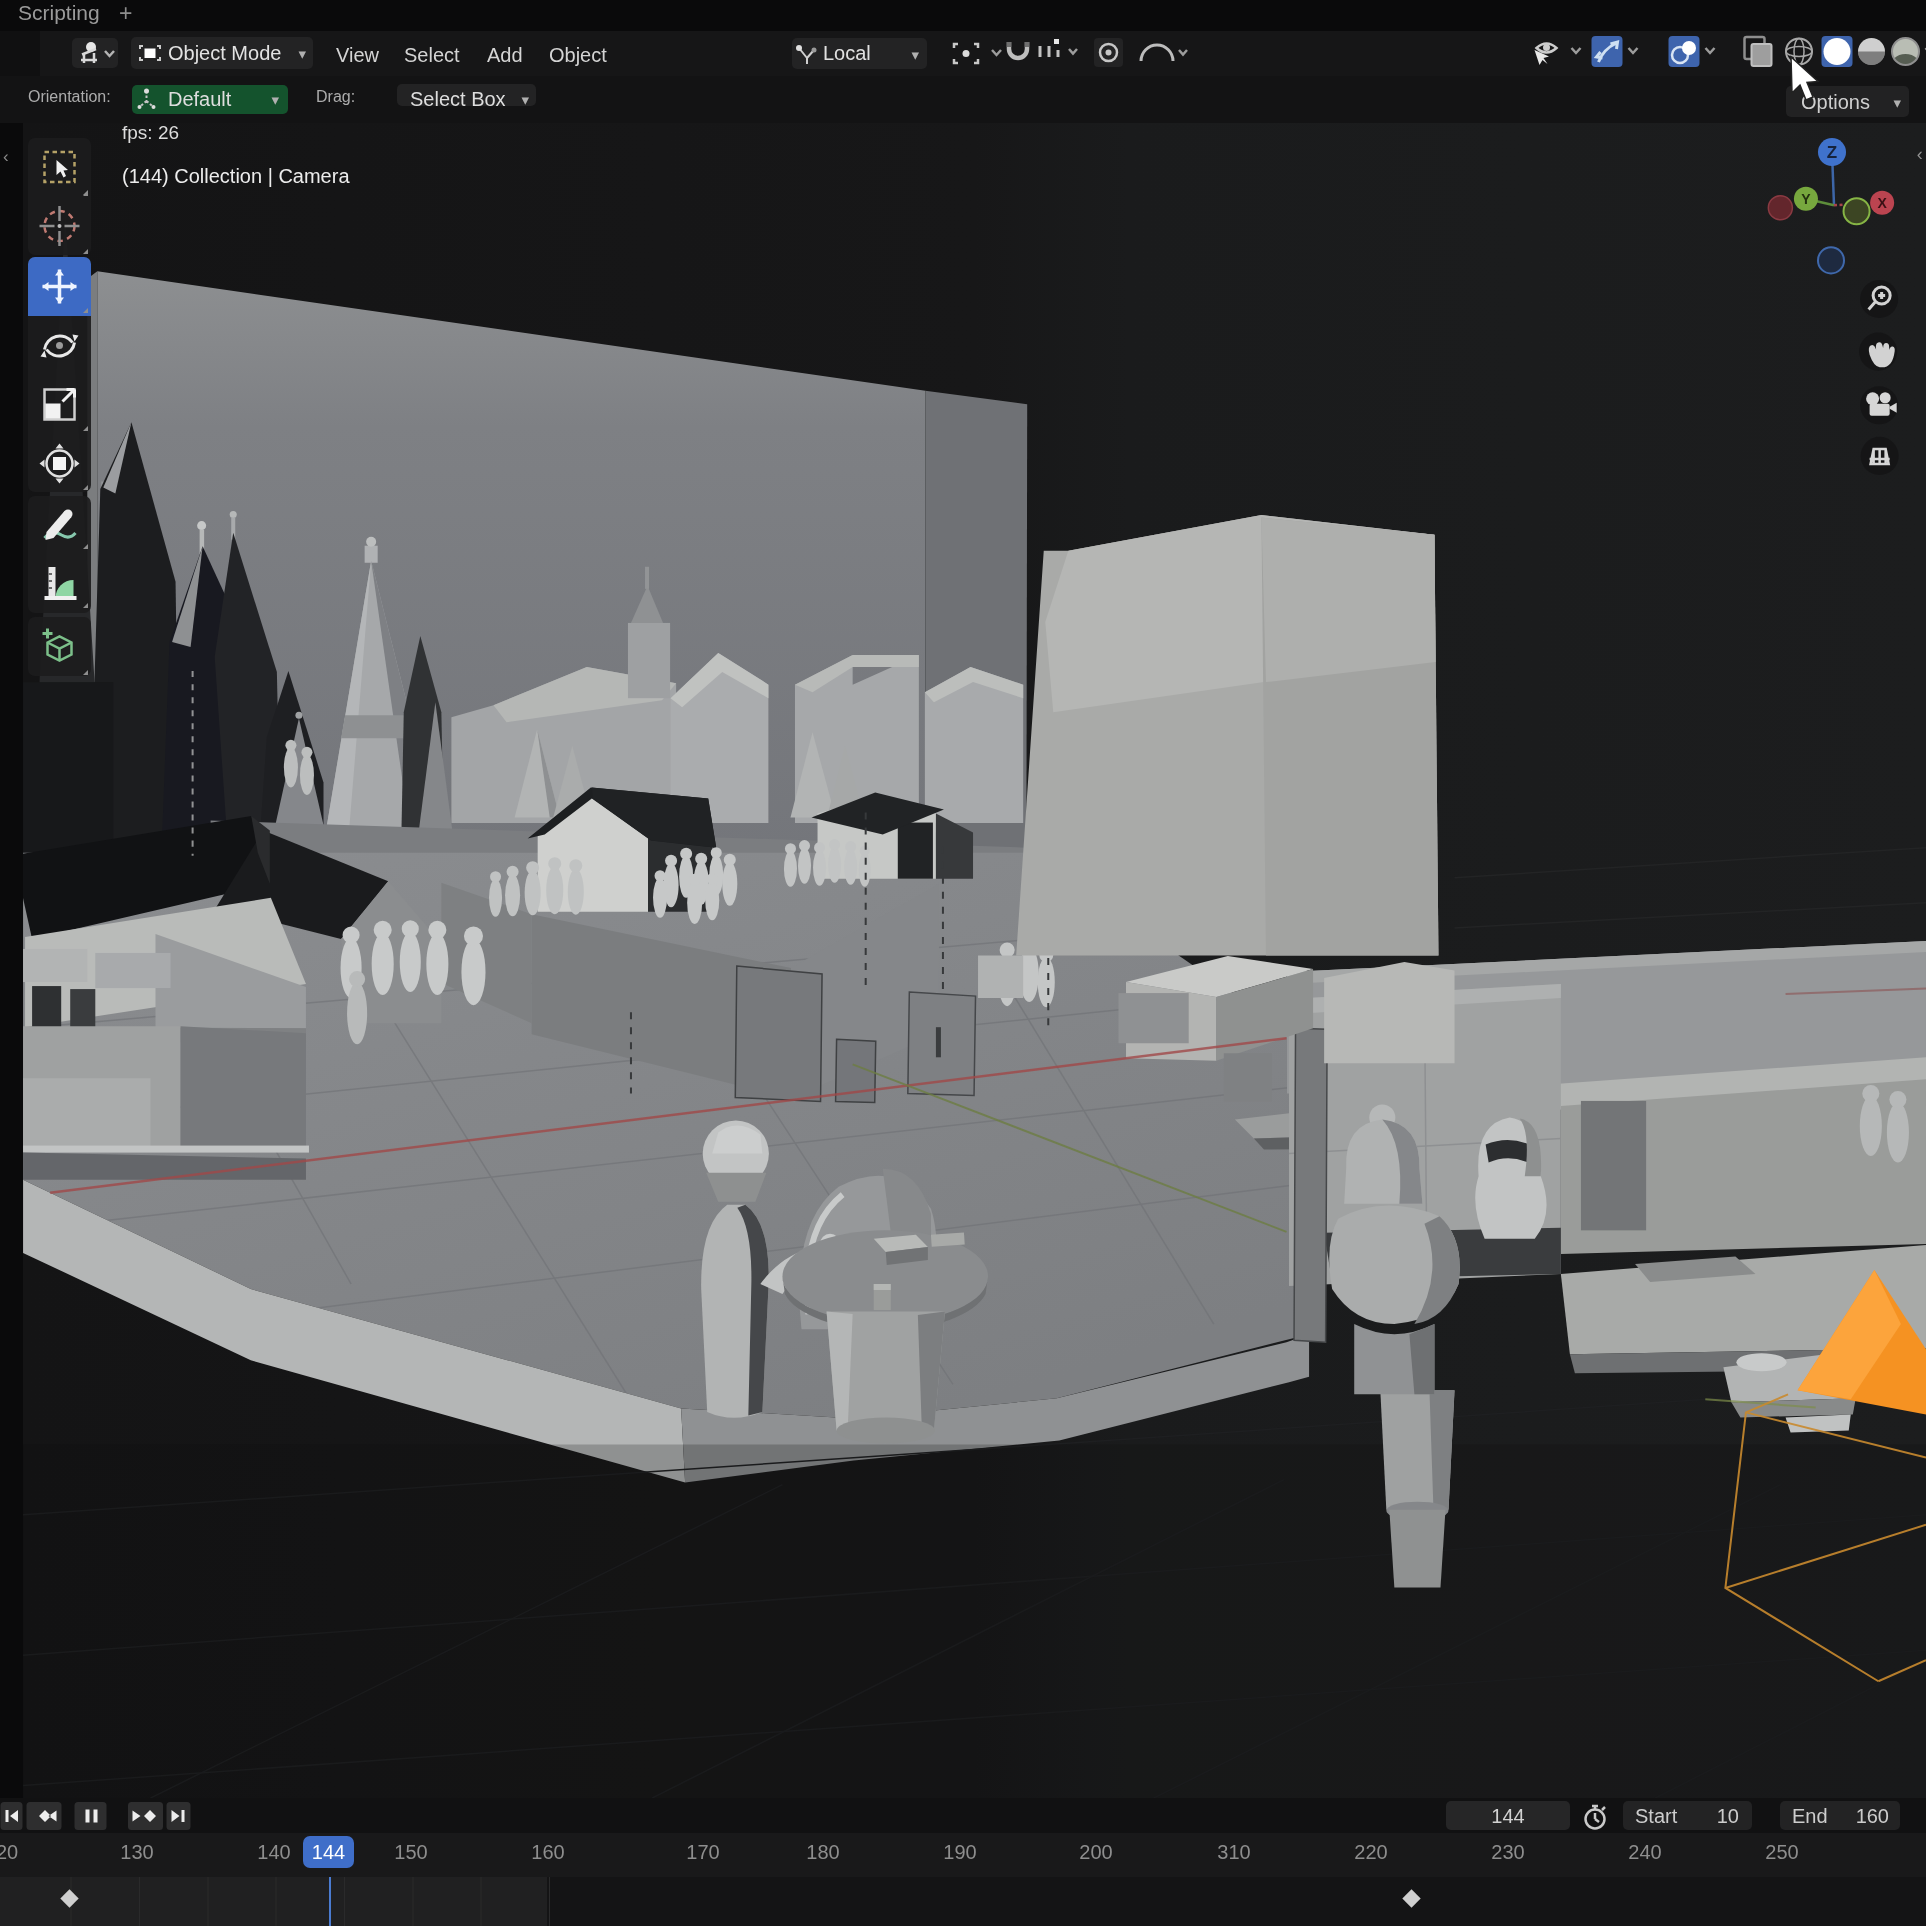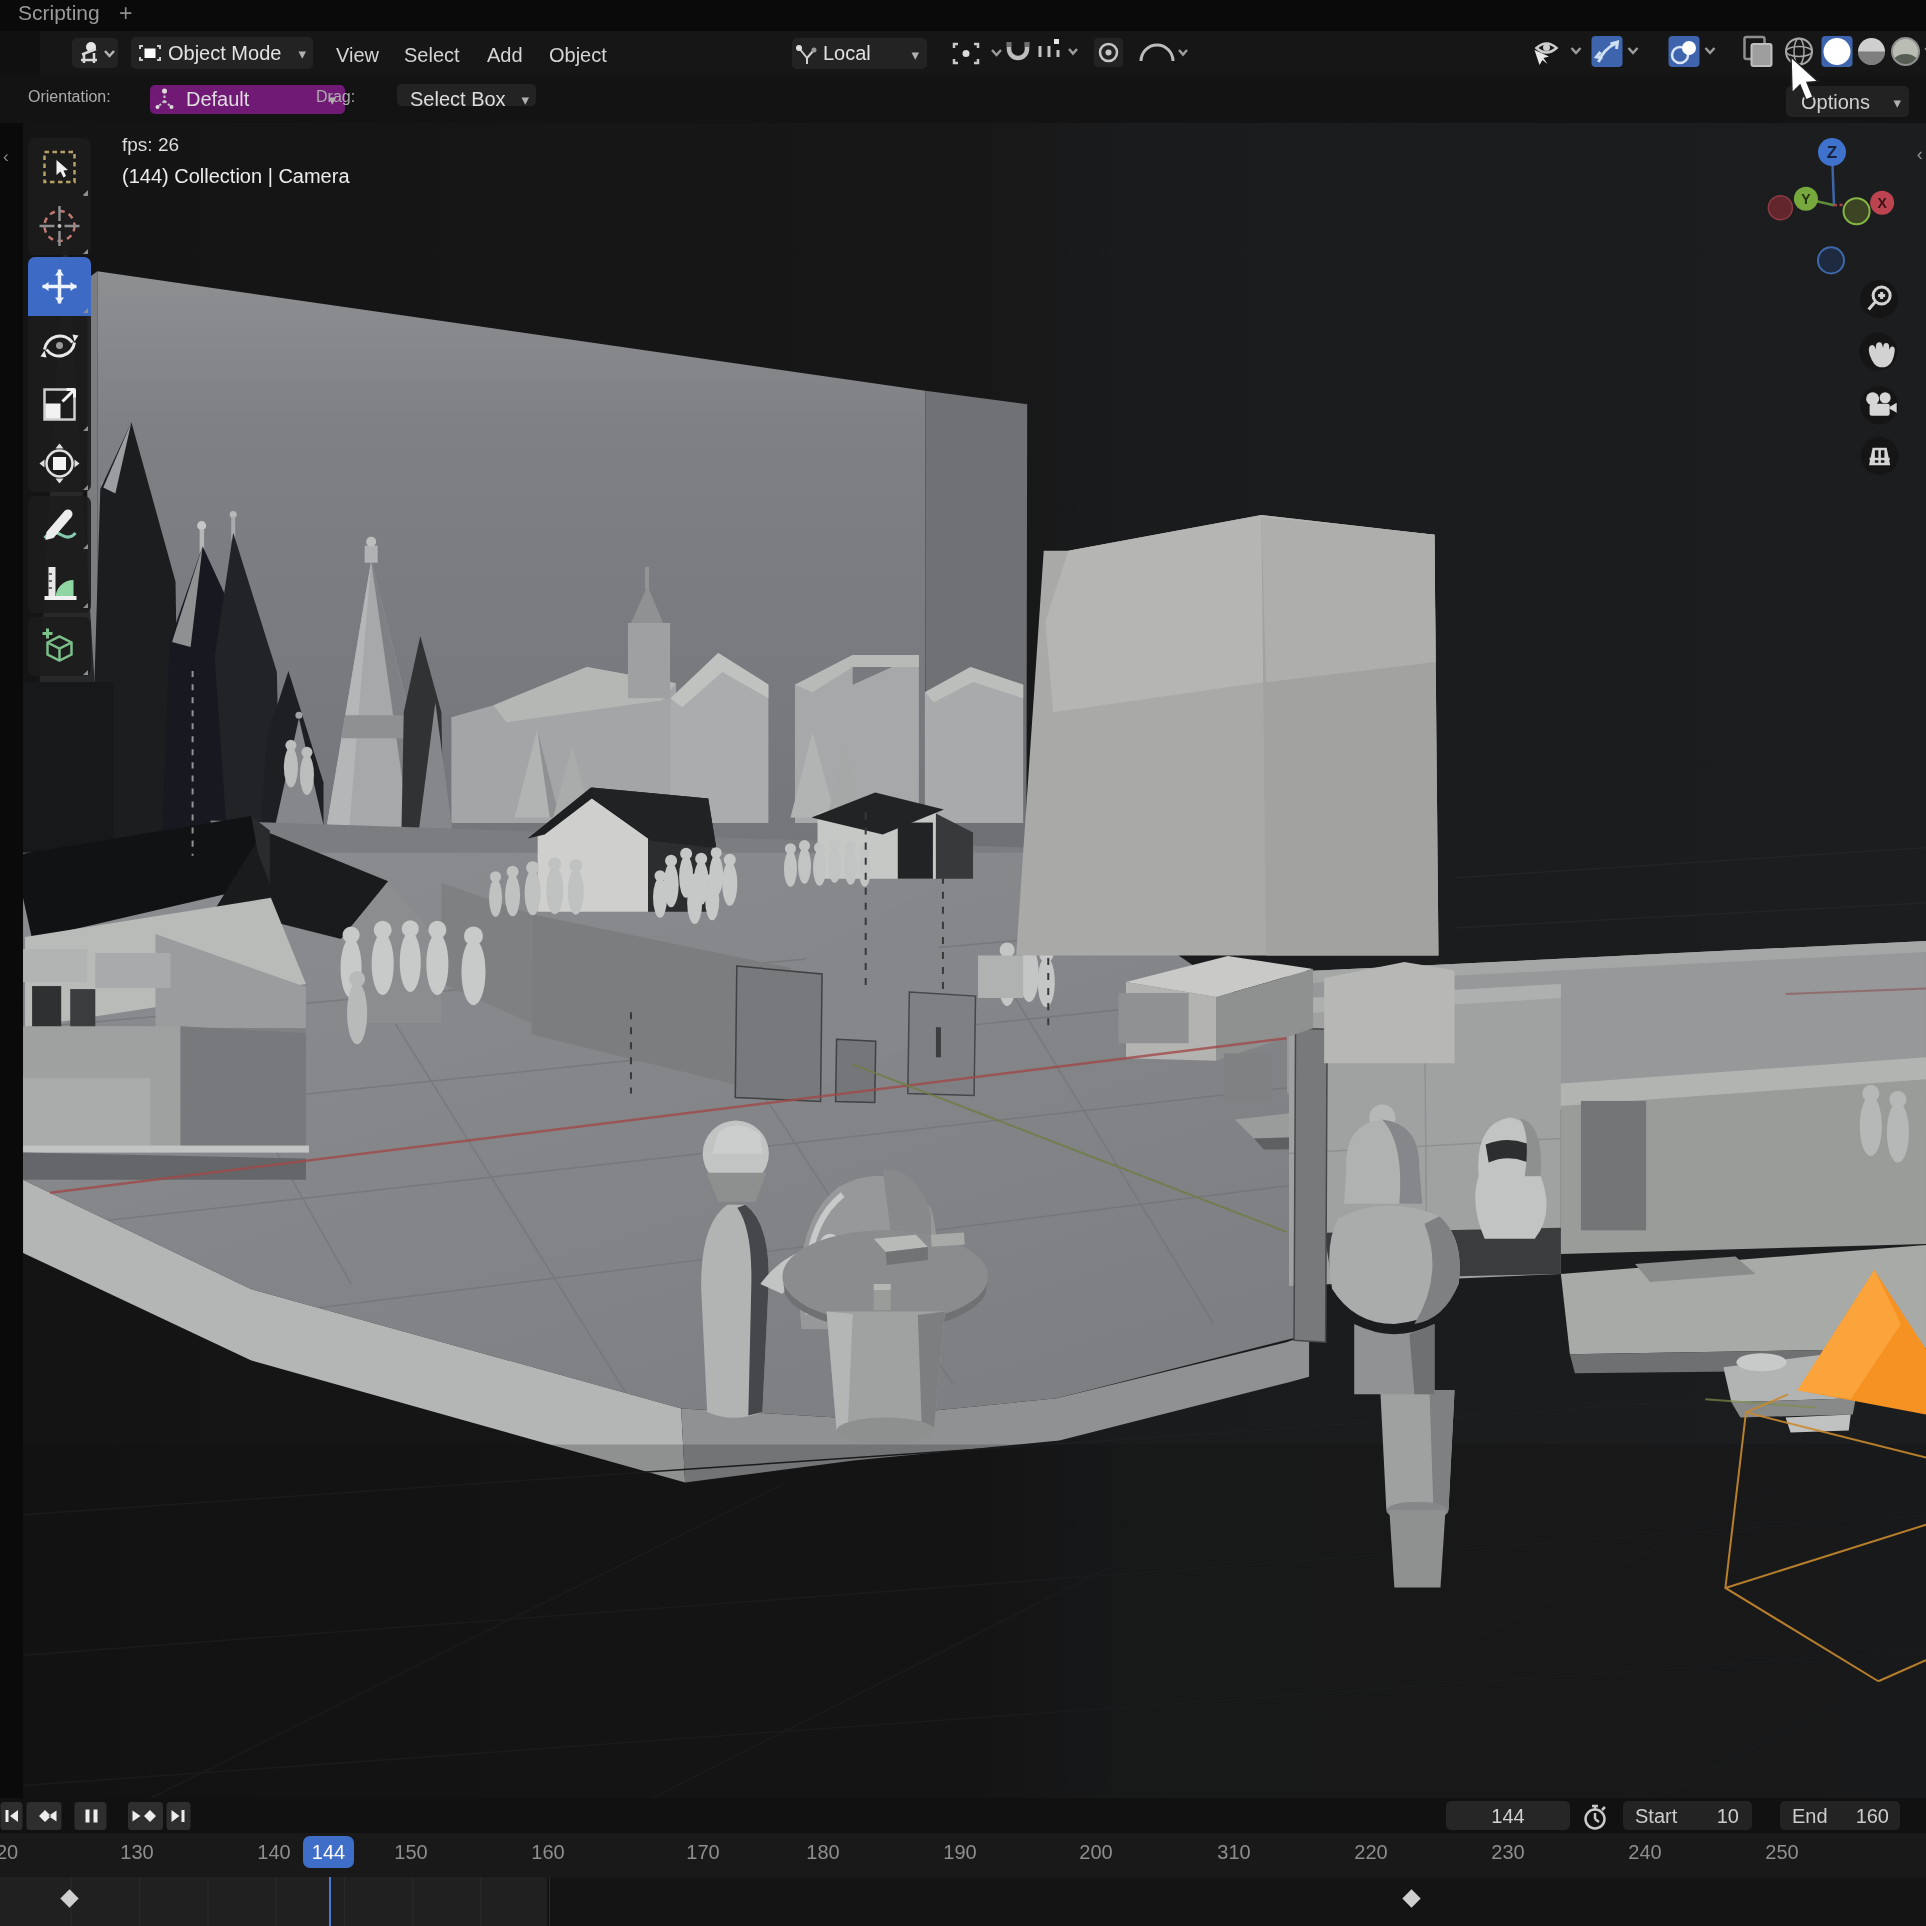--- a/index.html
+++ b/index.html
@@ -478,21 +478,21 @@
     <path d="M665 39 a27 27 0 0 0 54 0 Z" fill="#3c3c3c" opacity="0.55"></path>
 
     <circle cx="760" cy="39" r="27" fill="#565d52"></circle>
     <path d="M760 12 a27 27 0 0 1 23 41 a34 34 0 0 0 -46 0 a27 27 0 0 1 23 -41Z" fill="#b9bdb4"></path>
     <circle cx="760" cy="39" r="27" fill="none" stroke="#8f8f8f" stroke-width="4"></circle>
     <path d="M800 32 l9 10 9-10" stroke="#9c9c9c" stroke-width="5" fill="none"></path>
   </svg>
 </div>
 <div id="hdr2" class="abs">
   <div class="lbl" style="left:28px;top:12px;">Orientation:</div>
-  <div class="pill" style="left:150px;top:8.5px;width:195px;height:29px;background:#701a75;">
+  <div class="pill" style="left:132px;top:8.5px;width:156px;height:29px;background:#14532d;">
     <svg width="29" height="29" viewBox="0 0 58 58">
       <path d="M29 12 v20 M29 32 l-14 12 M29 32 l14 12" stroke="#c4c4c4" stroke-width="4" fill="none" stroke-dasharray="5 4"></path>
       <circle cx="29" cy="12" r="5" fill="#dddddd"></circle>
         <circle cx="15" cy="44" r="4" fill="#dddddd"></circle>
         <circle cx="43" cy="44" r="4" fill="#dddddd"></circle>
     </svg>
     <span style="position:absolute;left:36px;top:3.5px;font-size:20px;color:#dedede;">Default</span>
     <span class="chev" style="position:absolute;right:9px;top:6.5px;">▾</span>
   </div>
   <div class="lbl" style="left:316px;top:12px;">Drag:</div>
@@ -577,21 +577,21 @@
       <path d="M176 614 v10 h-10 Z"></path>
     <path d="M176 850 v10 h-10 Z"></path>
       <path d="M176 968 v10 h-10 Z"></path>
       <path d="M176 1086 v10 h-10 Z"></path>
     <path d="M176 1204 v10 h-10 Z"></path>
       <path d="M176 1338 v10 h-10 Z"></path>
   </g>
   <text x="6" y="322" font-size="34" fill="#8a8a8a" font-family="Liberation Sans">‹</text>
 </svg>
 
-<div class="abs" style="left:122px;top:134px;font-size:19px;color:#dcdcdc;">fps: 26</div>
+<div class="abs" style="left:122px;top:122px;font-size:19px;color:#dcdcdc;">fps: 26</div>
 <div class="abs" style="left:122px;top:165px;font-size:20px;color:#ececec;">(144) Collection | Camera</div>
 
 <svg class="abs" style="left:1736px;top:125px" width="191" height="361" viewBox="0 0 380 720">
   <g stroke-width="5">
     <path d="M195 160 L191 54" stroke="#3d66a8"></path>
     <path d="M195 160 L139 147" stroke="#5d8d3a"></path>
     <path d="M195 160 L249 157" stroke="#a8444c" stroke-dasharray="6 5"></path>
   </g>
   <circle cx="191" cy="54" r="28" fill="#3f72cc"></circle>
   <text x="191" y="66" font-size="34" font-weight="bold" fill="#16233c" text-anchor="middle">Z</text>

